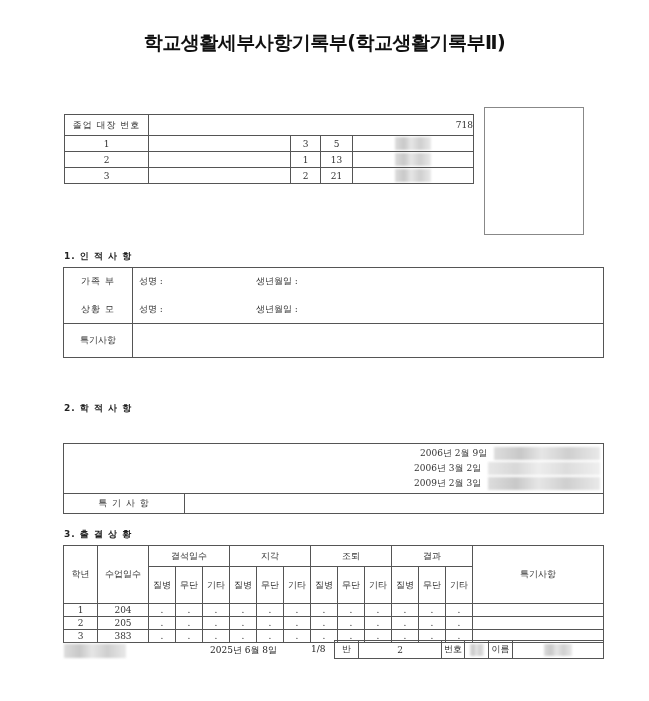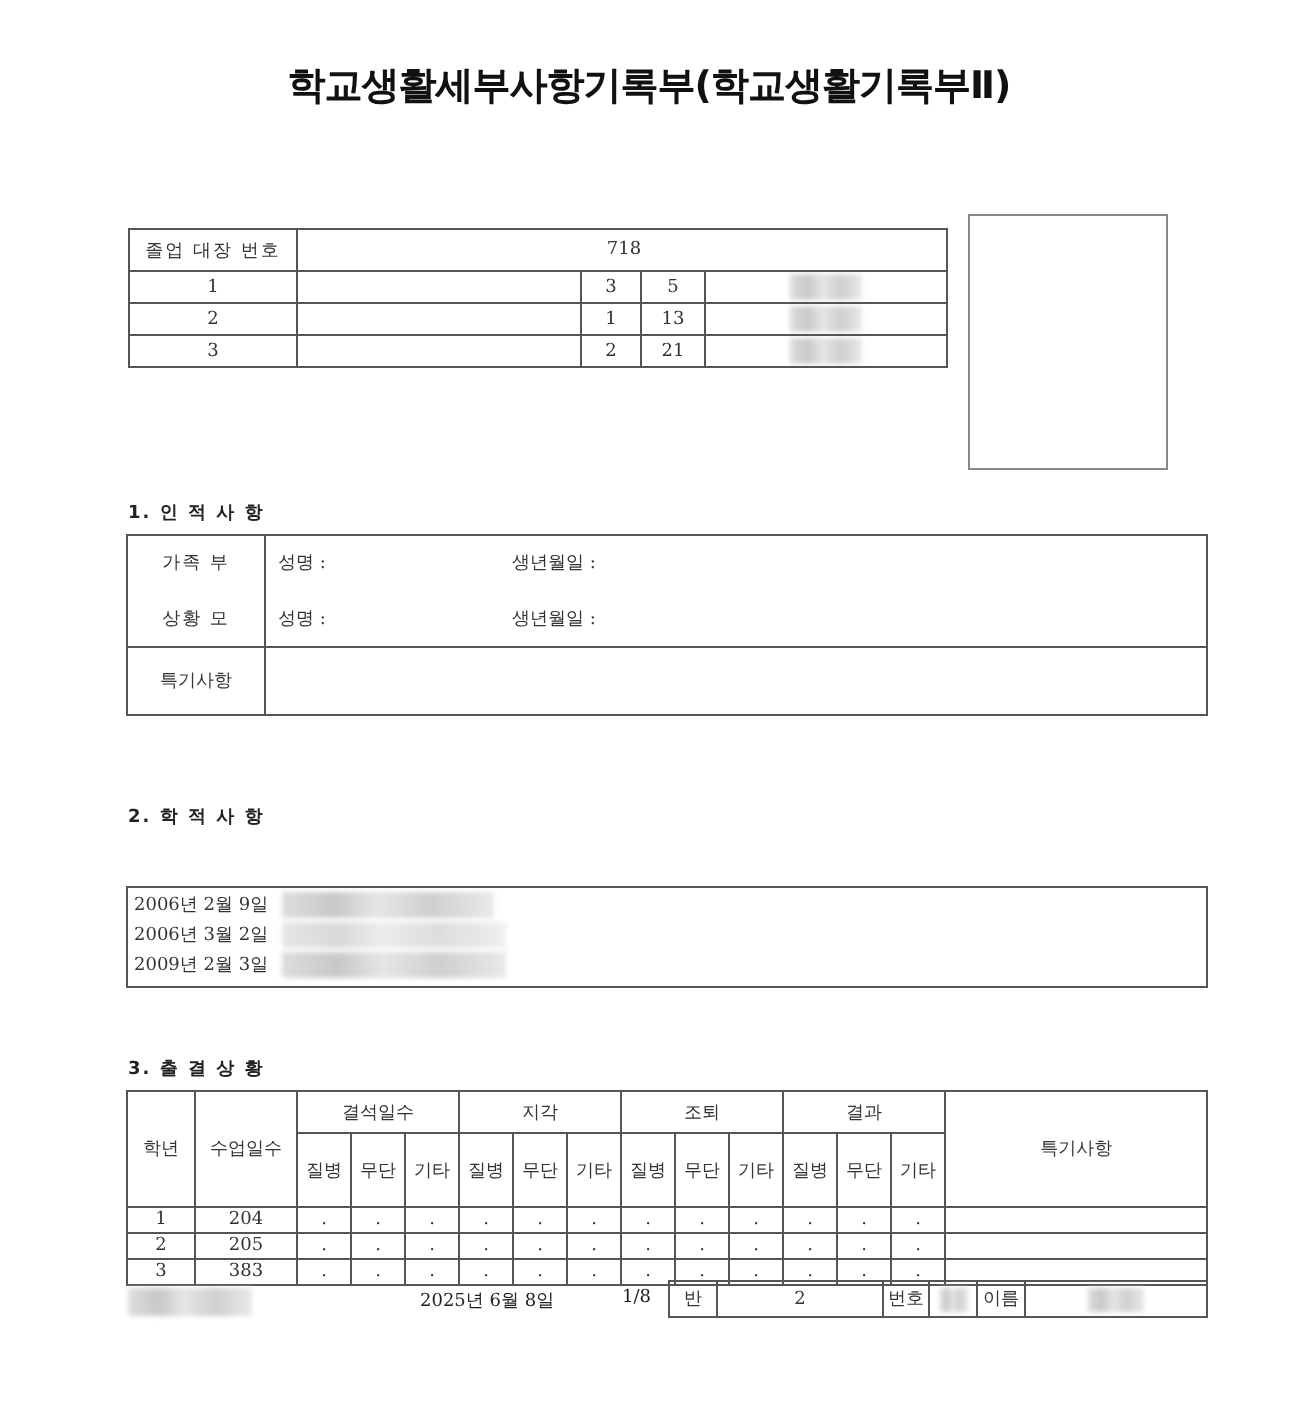--- a/index.html
+++ b/index.html
@@ -24,21 +24,21 @@
 
   .sec { position: absolute; left: 64px; font-family: "DejaVu Sans", sans-serif; font-weight: bold; font-size: 9px; color: #222; letter-spacing: 1px; }
 
   
   #personal { left: 63px; top: 267px; width: 540px; }
   #personal td.lbl { letter-spacing: 2px; }
   #personal td.left { text-align: left; padding-left: 6px; }
 
   
   #acad { left: 63px; top: 443px; width: 540px; }
-  #acad td.left { text-align: left; padding: 2px 3px; line-height: 15px; vertical-align: top; }
+  #acad td.left { text-align: right; padding: 2px 3px; line-height: 15px; vertical-align: top; }
 
   
   #att { left: 63px; top: 545px; width: 540px; }
   #att td { height: 13px; }
 
   
   .foot-blur { position: absolute; left: 64px; top: 644px; }
   .foot-date { position: absolute; left: 210px; top: 644px; font-size: 9px; }
   .foot-page { position: absolute; left: 311px; top: 644px; font-size: 9px; }
   #foot { left: 334px; top: 640px; width: 269px; }
@@ -53,21 +53,21 @@
   <colgroup>
       <col style="width:84px">
       <col style="width:142px">
       <col style="width:30px">
       <col style="width:32px">
       <col style="width:121px">
     </colgroup>
   <tbody>
       <tr style="height:21px">
     <td style="letter-spacing:1px">졸업 대장 번호</td>
-    <td colspan="4" style="text-align:center;padding-left:2px">718</td>
+    <td colspan="4" style="text-align:right;padding-left:2px">718</td>
   </tr>
   <tr style="height:16px">
     <td>1</td>
     <td></td>
     <td>3</td>
     <td>5</td>
     <td><span class="blur" style="width:36px;height:13px"></span></td>
   </tr>
   <tr style="height:16px">
     <td>2</td>
@@ -120,20 +120,24 @@
       <col style="width:121px">
       <col style="width:419px">
     </colgroup>
   <tbody>
       <tr style="height:50px">
     <td colspan="2" class="left">
       <div><span>2006년 2월 9일</span> <span class="blur" style="width:106px;height:13px;margin-left:4px"></span></div>
       <div><span>2006년 3월 2일</span> <span class="blur" style="width:112px;height:13px;margin-left:4px;opacity:.7"></span></div>
       <div><span>2009년 2월 3일</span> <span class="blur" style="width:112px;height:13px;margin-left:4px"></span></div>
     </td>
+  </tr>
+  <tr style="height:20px">
+    <td style="letter-spacing:1px">특 기 사 항</td>
+    <td></td>
   </tr>
 </tbody>
   </table>
 
 <div class="sec" style="top:528px">3. 출 결 상 황</div>
 <table id="att">
   <colgroup>
     <col style="width:34px">
       <col style="width:51px">
     <col style="width:27px">

